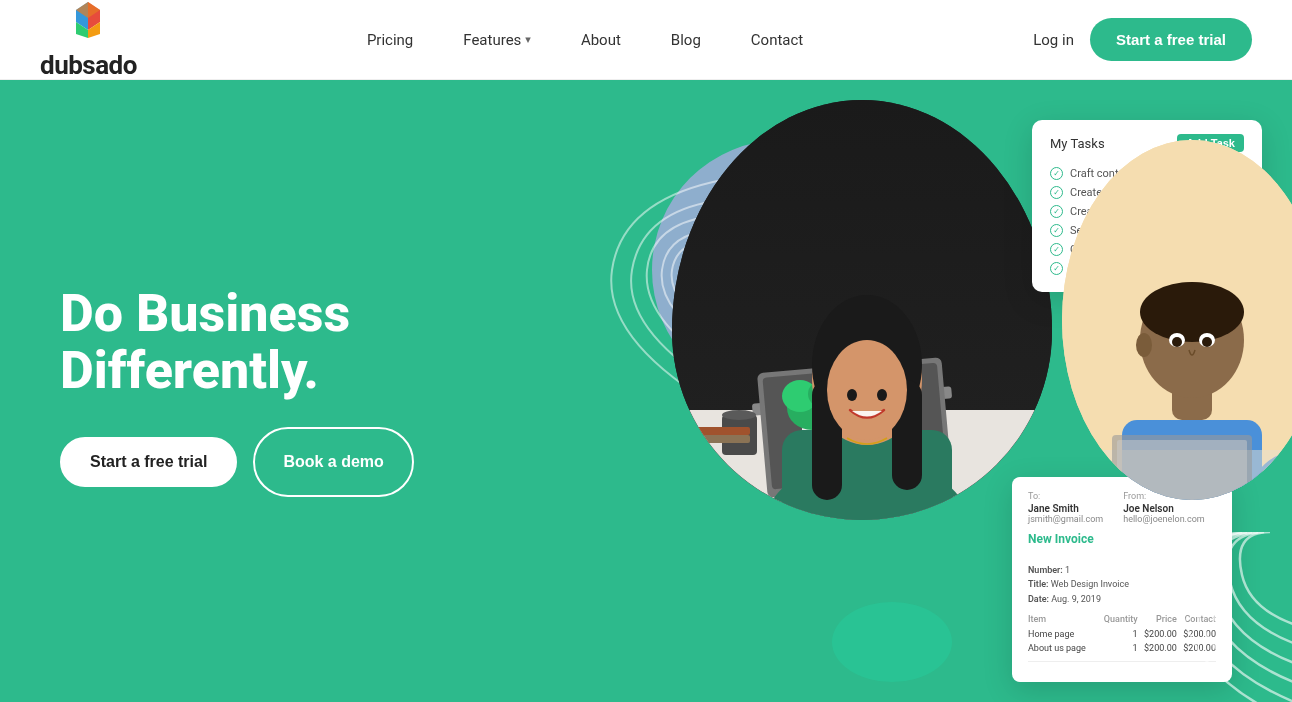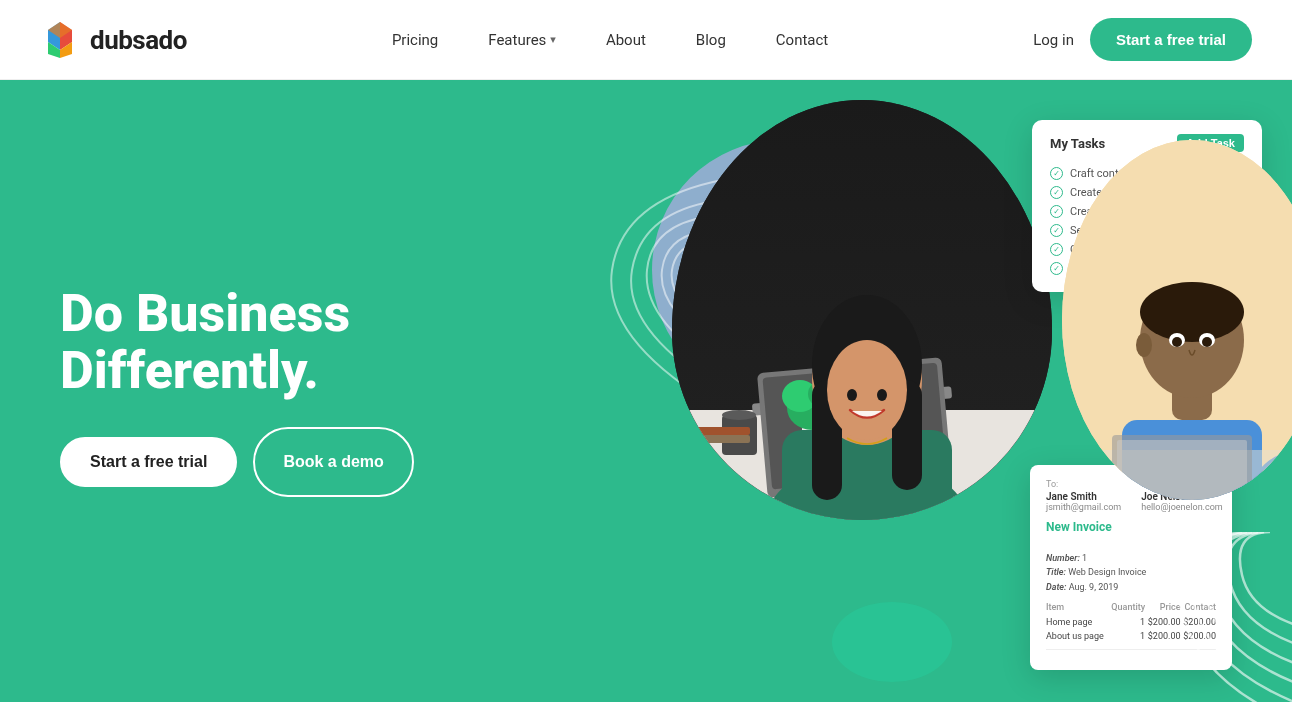--- a/index.html
+++ b/index.html
@@ -4,21 +4,21 @@
   <style>
     * { margin: 0; padding: 0; box-sizing: border-box; }
     body { font-family: -apple-system, BlinkMacSystemFont, 'Segoe UI', Roboto, sans-serif; width: 1292px; overflow-x: hidden; }
 
     
     .navbar {
       display: flex; align-items: center; justify-content: space-between;
       padding: 0 40px; height: 80px; background: #fff;
       border-bottom: 1px solid #eee; position: relative; z-index: 10;
     }
-    .navbar-logo { display: flex; align-items: center; gap: 10px; text-decoration: none; }
+    .navbar-logo { display: flex; align-items: center; gap: 10px; text-decoration: none; flex-direction: column; }
     .logo-icon { width: 40px; height: 40px; }
     .logo-text { font-size: 26px; font-weight: 700; color: #222; letter-spacing: -0.5px; }
     .navbar-links { display: flex; align-items: center; gap: 10px; }
     .nav-link {
       padding: 8px 20px; font-size: 15px; color: #333; text-decoration: none;
       cursor: pointer; white-space: nowrap;
     }
     .nav-features { display: flex; align-items: center; gap: 4px; padding: 8px 20px; font-size: 15px; color: #333; cursor: pointer; }
     .chevron { font-size: 11px; color: #666; }
     .navbar-actions { display: flex; align-items: center; gap: 16px; }
@@ -97,52 +97,52 @@
     
     .tasks-card {
       position: absolute; right: 30px; top: 40px;
       background: #fff; border-radius: 10px; padding: 14px 18px;
       width: 230px; box-shadow: 0 8px 30px rgba(0,0,0,0.15);
     }
     .tasks-header {
       display: flex; justify-content: space-between; align-items: center;
       margin-bottom: 12px;
     }
-    .tasks-title { font-size: 13px; font-weight: 700; color: #333; }
+    .tasks-title { font-size: 13px; font-weight: 400; color: #333; }
     .add-task-btn {
       background: #2dba8c; color: #fff; border: none; border-radius: 4px;
       padding: 3px 9px; font-size: 11px; cursor: pointer; font-weight: 600;
     }
     .task-item {
       display: flex; align-items: center; gap: 7px; padding: 3px 0;
       font-size: 11px; color: #555;
     }
     .task-check {
       width: 13px; height: 13px; border: 1.5px solid #ccc; border-radius: 50%;
       flex-shrink: 0; display: flex; align-items: center; justify-content: center;
     }
     .task-check.done { border-color: #2dba8c; }
     .task-check.done::after { content: '✓'; font-size: 8px; color: #2dba8c; }
 
     
     .invoice-card {
-      position: absolute; right: 60px; bottom: 32px;
+      position: absolute; right: 60px; bottom: 20px;
       background: #fff; border-radius: 8px; padding: 14px 16px;
-      width: 202px; box-shadow: 0 8px 30px rgba(0,0,0,0.15);
+      width: 220px; box-shadow: 0 8px 30px rgba(0,0,0,0.15);
       font-size: 10px; color: #333;
     }
     .invoice-to-from {
       display: flex; gap: 20px; margin-bottom: 8px;
     }
     .invoice-label { color: #999; font-size: 9px; margin-bottom: 2px; }
     .invoice-name { font-weight: 600; font-size: 10px; }
     .invoice-email { color: #888; font-size: 9px; }
     .invoice-title-green { color: #2dba8c; font-weight: 700; font-size: 12px; margin-bottom: 17px; }
     .invoice-meta { font-size: 9px; color: #555; margin-bottom: 8px; line-height: 1.6; }
-    .invoice-meta strong { font-weight: 600; font-style: italic; }
+    .invoice-meta strong { font-weight: 600; }
     .invoice-table { width: 100%; font-size: 9px; color: #444; border-collapse: collapse; }
     .invoice-table th { text-align: left; color: #999; font-weight: 500; padding-bottom: 3px; }
     .invoice-table td { padding: 2px 0; }
     .invoice-table .right { text-align: right; }
     .invoice-divider { border: none; border-top: 1px solid #eee; margin: 6px 0; }
     .invoice-totals { font-size: 9px; text-align: right; line-height: 1.7; }
 
     
     .person-right {
       position: absolute; right: -30px; top: 60px;

